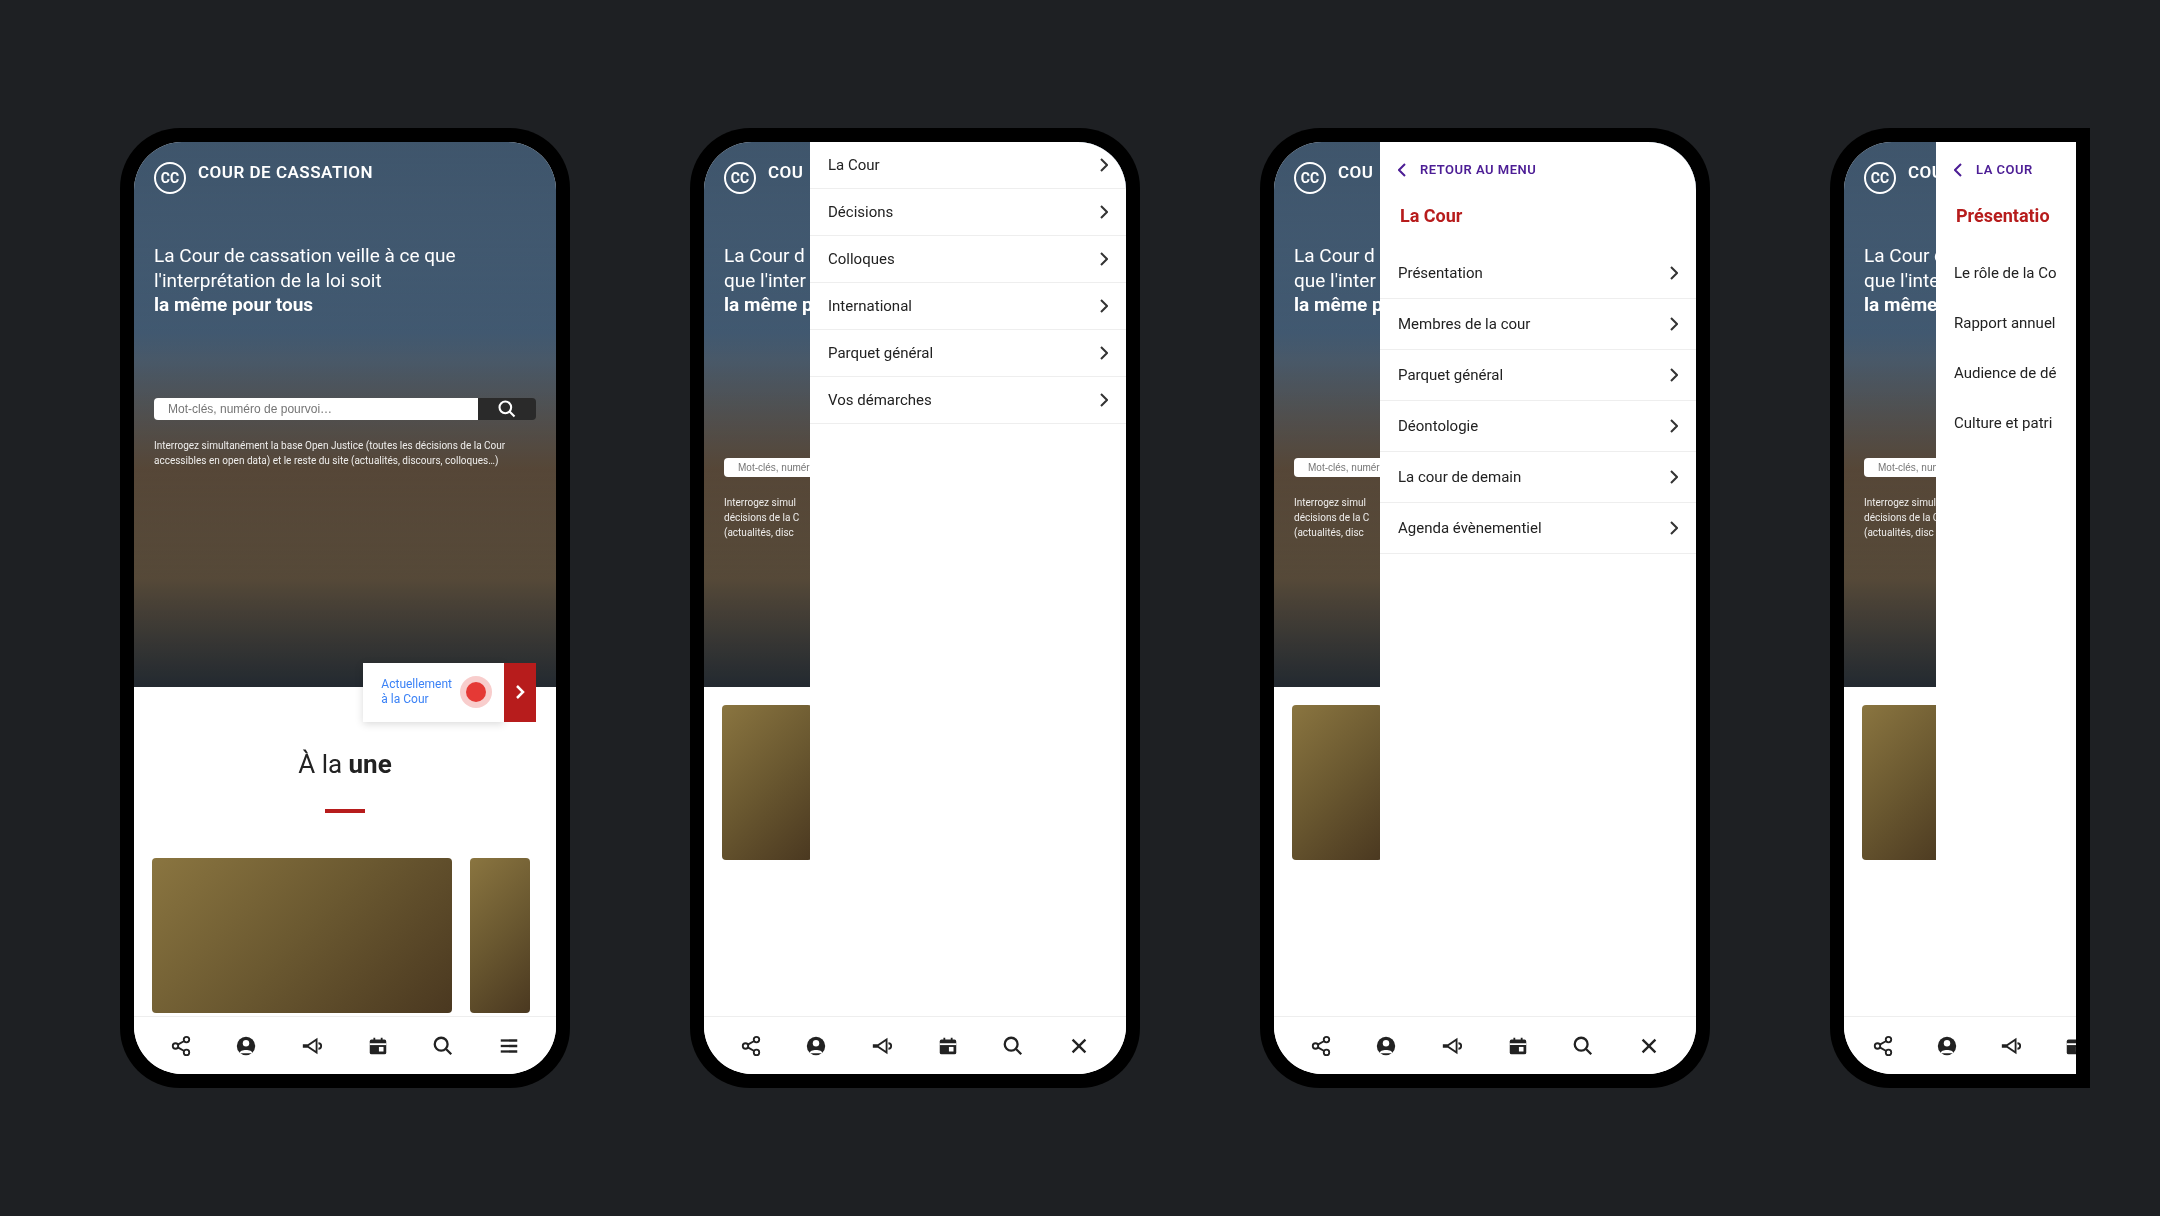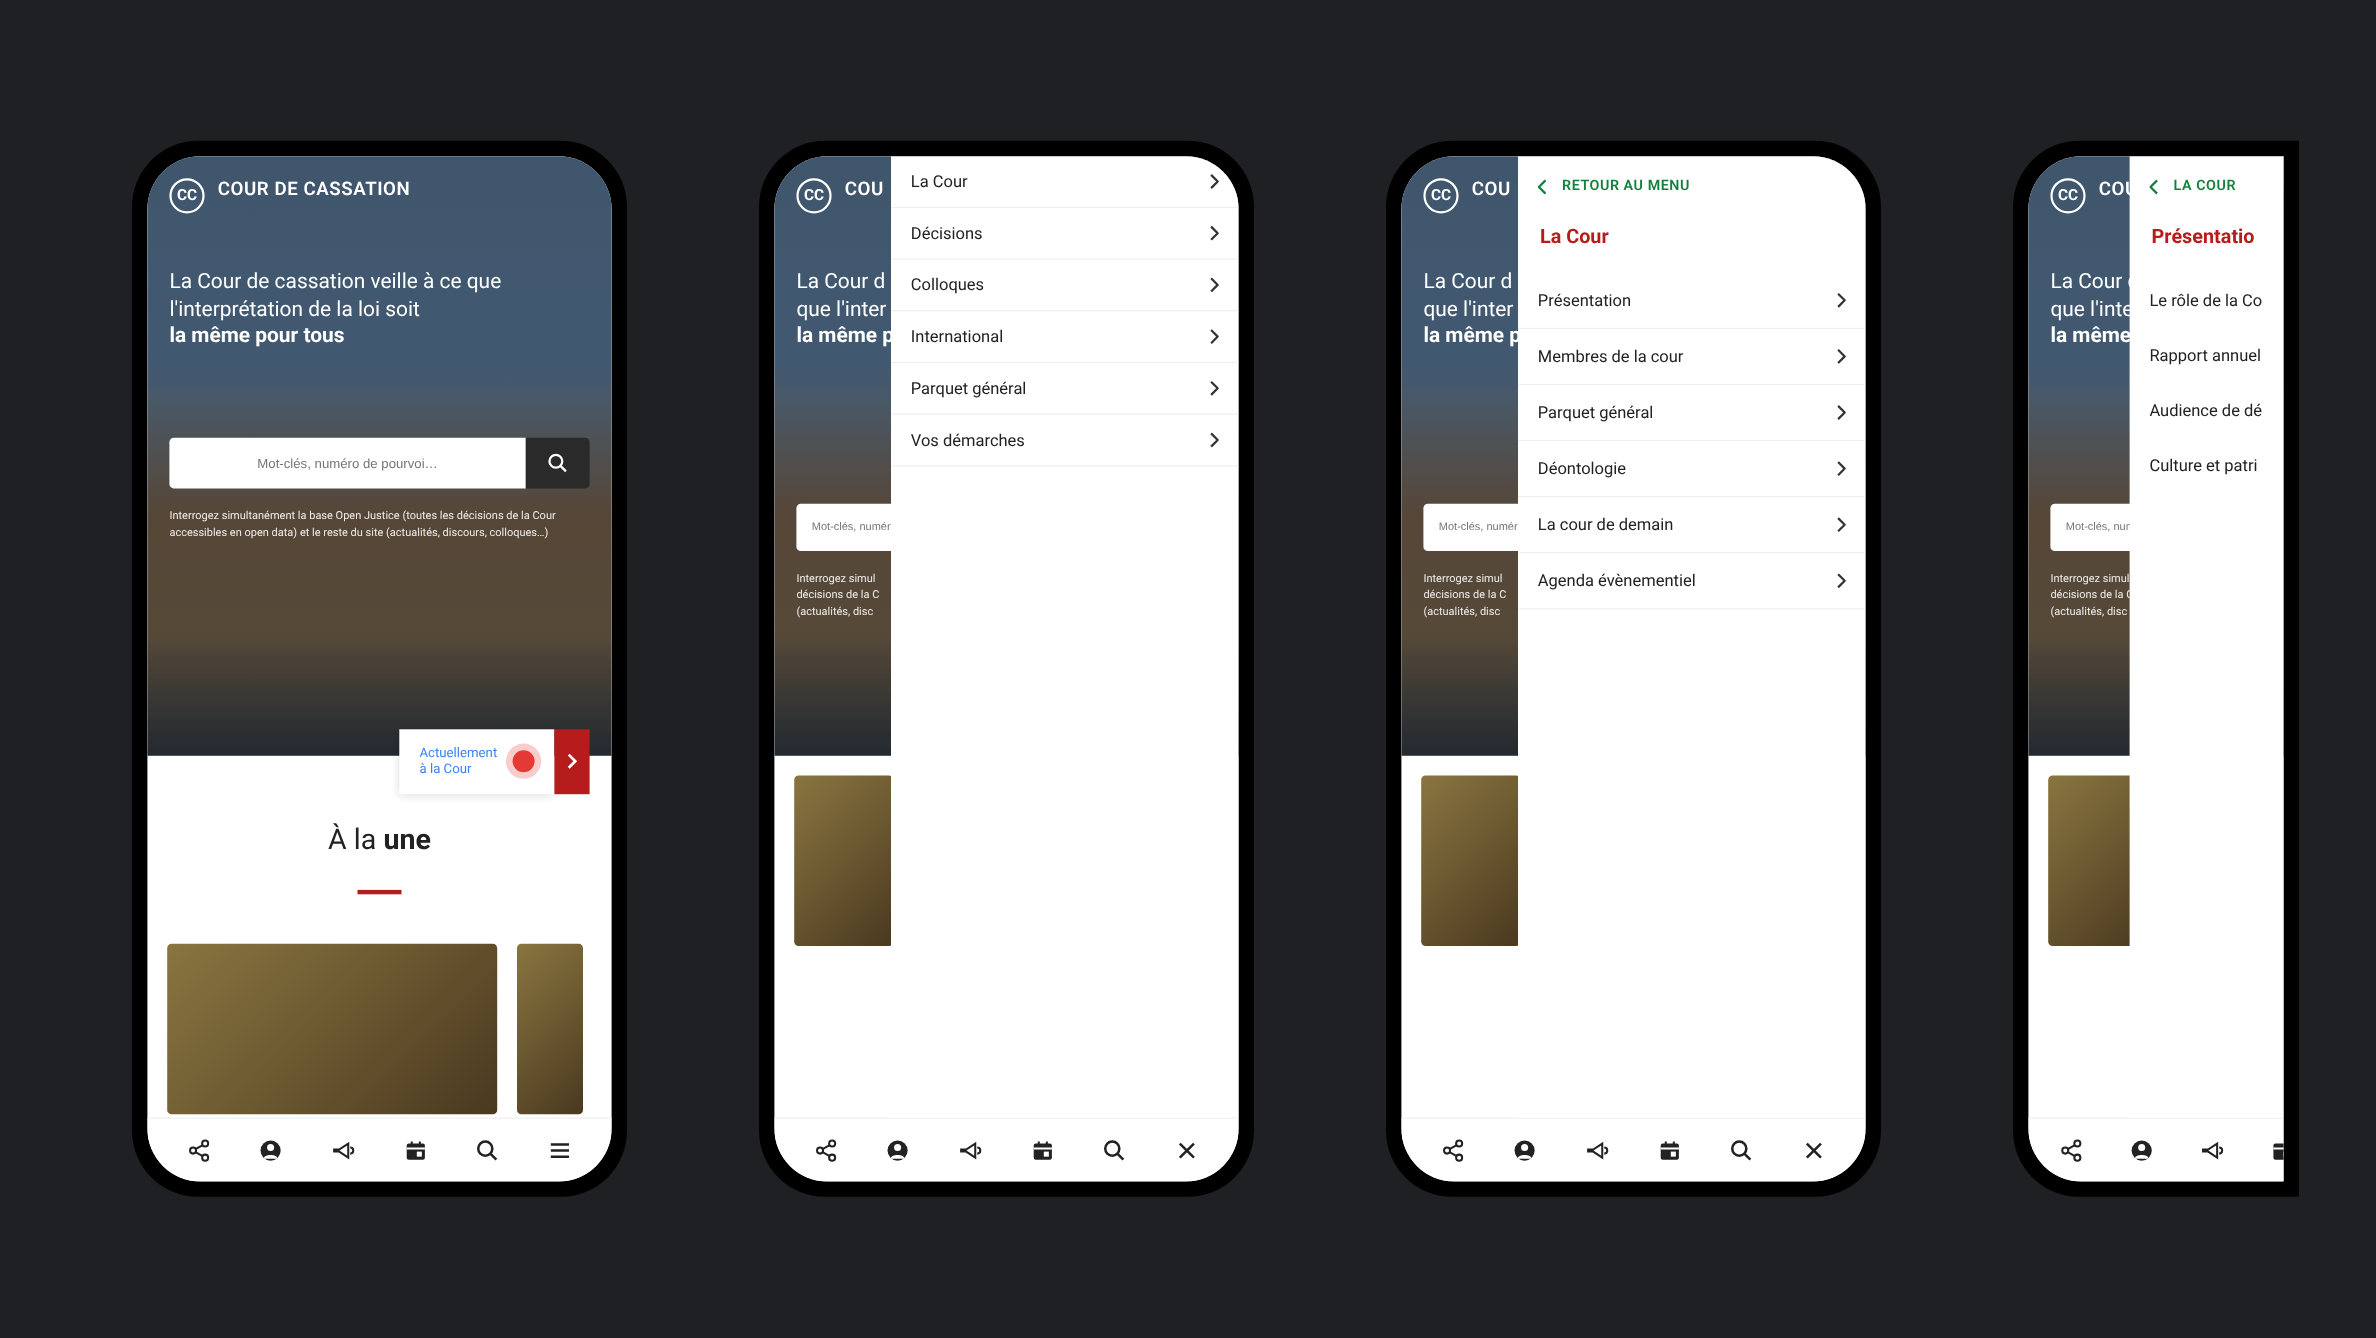--- a/index.html
+++ b/index.html
@@ -74,24 +74,23 @@
 .tagline-bold { font-weight: 700; }
 .search-bar {
   display: flex;
   margin-bottom: 18px;
 }
 .search-input {
   flex: 1;
   background: #fff;
   border: none;
   border-radius: 4px 0 0 4px;
-  padding: 16px 14px;
+  padding: 4px 14px;
   font-size: 12px;
   color: #666;
-  text-align: center;
 }
 .search-btn {
   width: 58px;
   background: #2a2a2a;
   border-radius: 0 4px 4px 0;
   display: flex;
   align-items: center;
   justify-content: center;
   color: #fff;
 }
@@ -201,21 +200,21 @@
   z-index: 10;
 }
 .drawer-back {
   display: flex;
   align-items: center;
   gap: 14px;
   padding: 20px 18px 16px;
   font-size: 13px;
   font-weight: 600;
   letter-spacing: 0.5px;
-  color: #15803d;
+  color: #4c1d95;
 }
 .drawer-title {
   padding: 12px 20px 22px;
   font-size: 18px;
   font-weight: 700;
   color: #b71c1c;
 }
 .drawer-item {
   display: flex;
   align-items: center;

